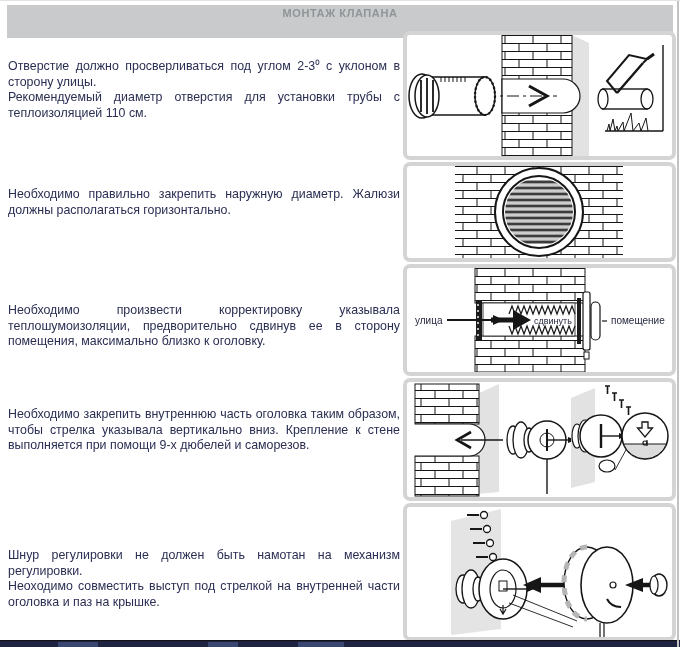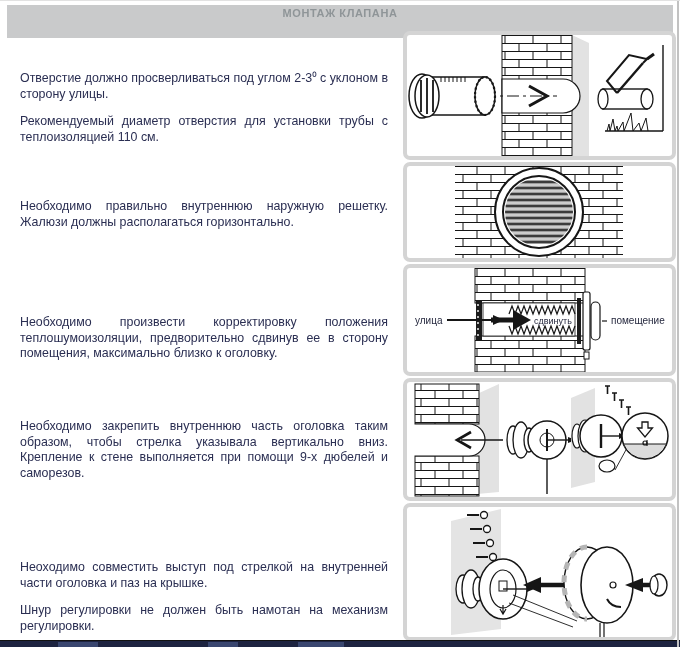--- a/index.html
+++ b/index.html
@@ -10,21 +10,21 @@
   }
   .header-bar{
     position:absolute;left:7px;top:4px;width:666px;height:33px;
     background:#c9cacb;text-align:center;line-height:17px;
     font-size:11px;font-weight:bold;letter-spacing:.6px;color:#8f9598;
   }
   .textblock{
     position:absolute;left:8px;width:392px;text-align:justify;
     font-size:12.4px;line-height:15.6px;color:#2a2e52;
   }
-  .textblock p{margin:12px;}
+  .textblock p{margin:0;}
   .panel{
     position:absolute;left:403px;width:273px;background:#fff;
     border:4px solid #d4d4d4;border-radius:7px;box-sizing:border-box;
   }
   .panel svg{display:block;}
   .right-border{position:absolute;top:0;left:677px;width:2px;height:647px;background:#c2c2c2;}
   .bottom-line{position:absolute;left:0;top:639px;width:680px;height:1px;background:#111;}
   .bottom-bar{position:absolute;left:0;top:640px;width:680px;height:7px;background:#1d2340;}
   .bottom-bar .seg{position:absolute;top:1px;height:5px;background:#39466f;}
   text{font-family:"Liberation Sans",sans-serif;fill:#26293f;}
@@ -37,34 +37,34 @@
   <div class="header-bar">
     <span>МОНТАЖ КЛАПАНА</span>
   </div>
 
   <div class="textblock" style="top:58px;">
     <p>Отверстие должно просверливаться под углом 2-3⁰ с уклоном в сторону улицы.</p>
     <p>Рекомендуемый диаметр отверстия для установки трубы с теплоизоляцией 110 см.</p>
   </div>
 
   <div class="textblock" style="top:186px;">
-    <p>Необходимо правильно внутреннюю наружную решетку. Жалюзи должны располагаться горизонтально.</p>
+    <p>Необходимо правильно закрепить наружную диаметр. Жалюзи должны располагаться горизонтально.</p>
   </div>
 
   <div class="textblock" style="top:302px;">
-    <p>Необходимо произвести корректировку положения теплошумоизоляции, предворительно сдвинув ее в сторону помещения, максимально близко к оголовку.</p>
+    <p>Необходимо произвести корректировку указывала теплошумоизоляции, предворительно сдвинув ее в сторону помещения, максимально близко к оголовку.</p>
   </div>
 
   <div class="textblock" style="top:406px;">
     <p>Необходимо закрепить внутреннюю часть оголовка таким образом, чтобы стрелка указывала вертикально вниз. Крепление к стене выполняется при помощи 9-х дюбелей и саморезов.</p>
   </div>
 
   <div class="textblock" style="top:547px;">
+    <p>Шнур регулировки не должен быть намотан на механизм регулировки.</p>
     <p>Неоходимо совместить выступ под стрелкой на внутренней части оголовка и паз на крышке.</p>
-    <p>Шнур регулировки не должен быть намотан на механизм регулировки.</p>
   </div>
 
   <div class="panel" style="top:30px;height:129px;">
     <svg width="265" height="121" viewBox="0 0 265 121">
       <defs>
         <pattern id="b1" width="28" height="16" patternUnits="userSpaceOnUse">
           <rect width="28" height="16" fill="#fff"></rect>
           <path d="M0 .5H28 M0 8.5H28 M14 0V8 M0 8V16 M28 8V16" stroke="#161616" stroke-width="1" fill="none"></path>
         </pattern>
       </defs>

